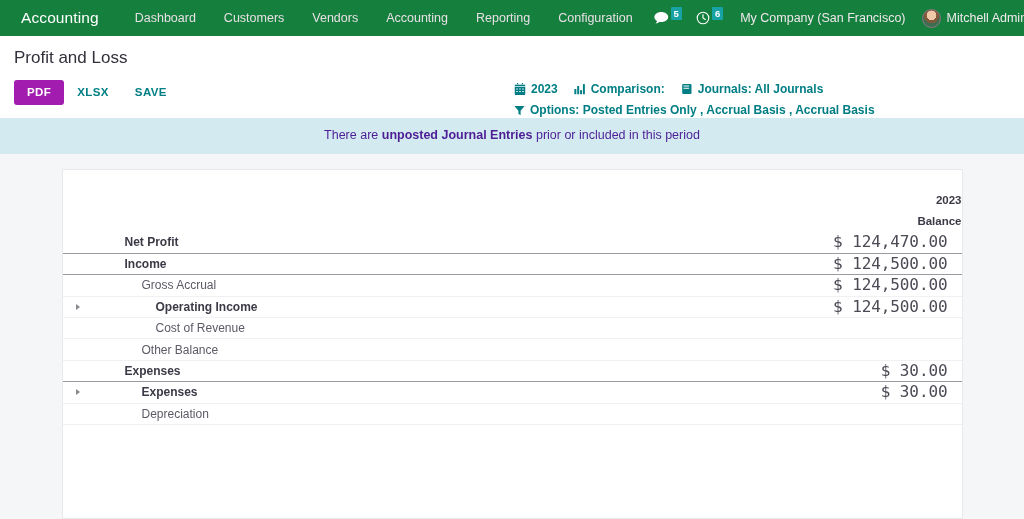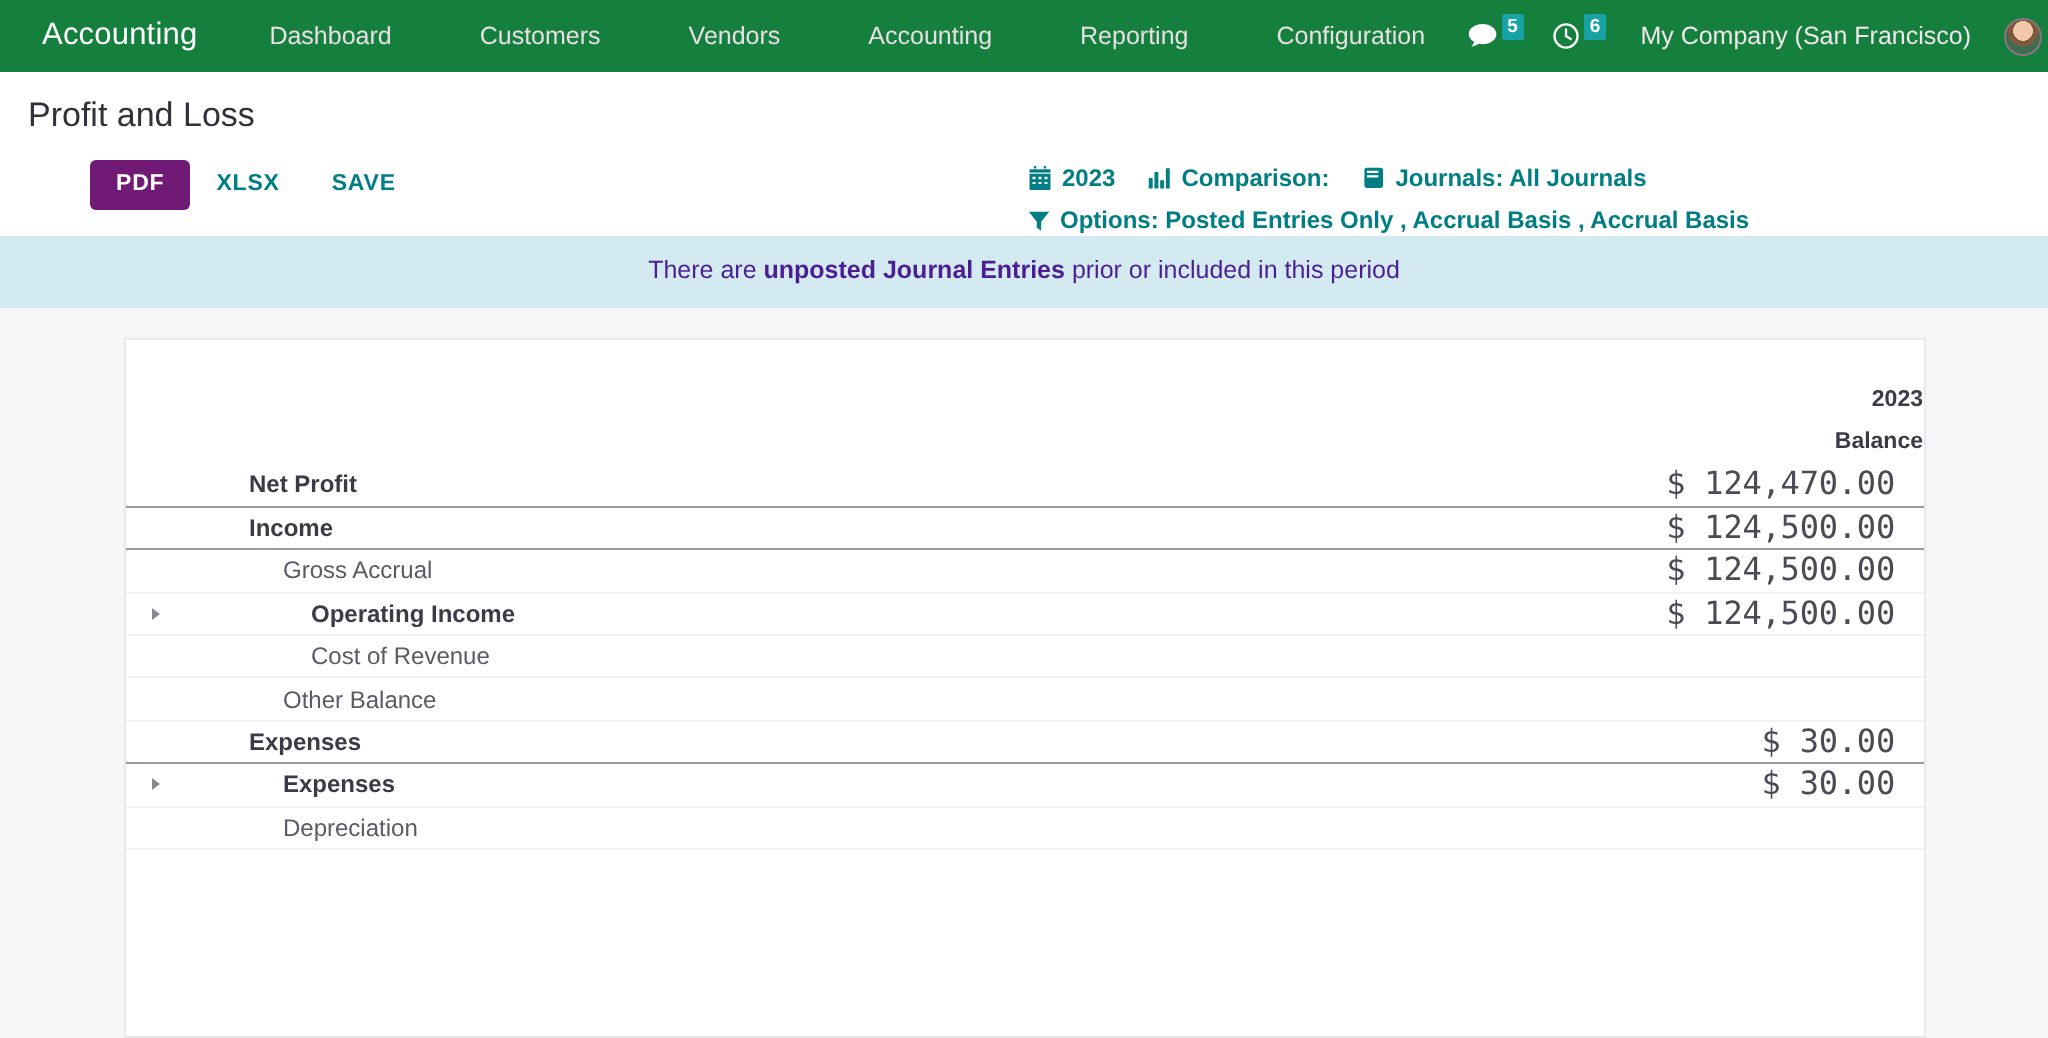--- a/index.html
+++ b/index.html
@@ -40,21 +40,21 @@
     background: #ffffff;
     border-radius: 0.5px;
   }
   .brand {
     font-size: 15.5px;
     color: #ffffff;
     margin-right: 22px;
     letter-spacing: 0.1px;
     white-space: nowrap;
   }
-  .nav-links { display: flex; align-items: center; gap: 16px; }
+  .nav-links { display: flex; align-items: center; gap: 0; }
   .nav-link {
     color: #e8dfe5;
     padding: 0 14px;
     line-height: 32px;
     font-size: 12.5px;
     white-space: nowrap;
     cursor: pointer;
     text-decoration: none;
   }
   .nav-right {
@@ -119,32 +119,31 @@
     margin: 4px 0 12px 0;
     line-height: 20px;
   }
   .cp-row {
     display: flex;
     align-items: flex-start;
     position: relative;
   }
   .btn-group { display: flex; align-items: center; gap: 0; }
   .btn-pdf {
-    background: #701a75;
+    background: #a21caf;
     color: #ffffff;
     font-size: 11.5px;
     font-weight: 700;
     letter-spacing: .4px;
     padding: 6px 13px;
     border: none;
     border-radius: 3px;
     cursor: pointer;
     line-height: 13px;
     font-family: "Liberation Sans", sans-serif;
-    margin-left: 31px;
   }
   .btn-link {
     background: transparent;
     color: #017e84;
     font-size: 11.5px;
     font-weight: 700;
     letter-spacing: .4px;
     padding: 6px 13px;
     border: none;
     cursor: pointer;

